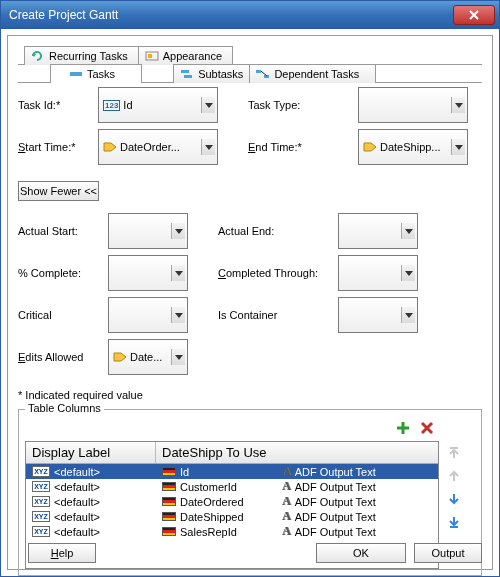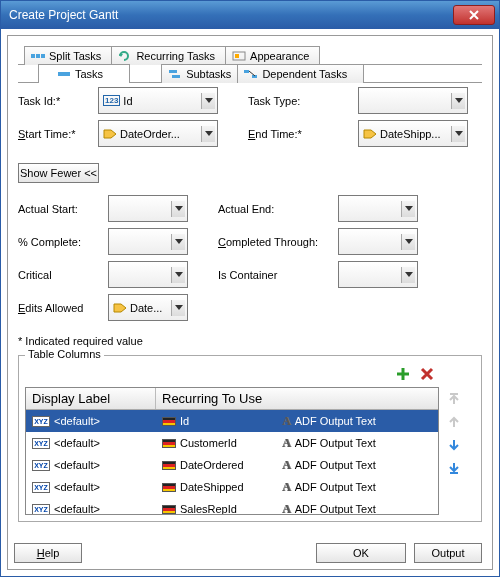--- a/index.html
+++ b/index.html
@@ -59,21 +59,21 @@
   .fields {
     display: grid;
     grid-template-columns: 80px 120px 30px 110px 110px;
     row-gap: 6px;
     align-items: center;
     margin-top: 4px;
   }
   .lbl { white-space: nowrap; }
   .underline { text-decoration: underline; }
   .combo {
-    height: 27px;
+    height: 36px;
     border: 1px solid #7a7a7a;
     background: linear-gradient(#fff,#eee);
     display: flex; align-items: center;
     padding: 0 2px 0 4px;
     gap: 3px;
     cursor: pointer;
     position: relative;
   }
   .combo .txt { flex:1; overflow:hidden; white-space:nowrap; text-overflow:ellipsis; font-size:11px; }
   .combo .arrow {
@@ -113,27 +113,27 @@
     border: 1px solid #888;
     height: 128px;
     overflow: hidden;
     background:#fff;
   }
   .thead { display:flex; background: linear-gradient(#fdfdfd,#e6e6e6); border-bottom:1px solid #aaa; }
   .th { padding: 3px 6px; border-right:1px solid #bbb; font-size:13px; }
   .th:last-child{border-right:none;}
   .c1{width:130px;} .c2{width:120px;} .c3{flex:1;}
   .tbody{}
-  .tr{ display:flex; height:22px; align-items:center; }
+  .tr{ display:flex; height:15px; align-items:center; }
   .tr.sel{ background:#2a5ca7; color:#fff; }
   .td{ padding: 0 6px; display:flex; align-items:center; gap:4px; font-size:11px; overflow:hidden; }
   .icons-col { width:22px; display:flex; flex-direction:column; gap:3px; align-items:center; padding-top:2px;}
   .icon-btn { width:20px; height:20px; display:flex; align-items:center; justify-content:center; cursor:pointer; border-radius:2px;}
   .footer {
-    position:absolute; left:6px; right:10px; bottom:6px;
+    position:absolute; left:20px; right:10px; bottom:6px;
     display:flex; justify-content:space-between;
     align-items:center;
   }
   .footer .right { display:flex; gap:8px;margin-left:13px; }
   .footer .btn { min-width:68px; text-align:center; }
   .mini-xyz {
     display:inline-flex; width:18px; height:11px;
     border:1px solid #666; font-size:7px;
     align-items:center; justify-content:center;
     background:#fff; color:#04a; font-weight:bold;
@@ -156,45 +156,37 @@
           <path d="M1 1 L9 9 M9 1 L1 9" stroke="#fff" stroke-width="2"></path>
         </svg>
     </div>
   </div>
 
   <div class="content">
 
     <div class="tabs-row">
       <div class="tab">
         <svg class="tab-icon" viewBox="0 0 14 10">
-            <rect x="0" y="3" width="4" height="4" fill="#4aa3df"></rect>
-            <rect x="5" y="3" width="4" height="4" fill="#4aa3df"></rect>
-            <rect x="10" y="3" width="4" height="4" fill="#4aa3df"></rect>
-          </svg>
-        <span>Split Tasks</span>
-      </div>
-      <div class="tab">
-        <svg class="tab-icon" viewBox="0 0 14 10">
             <path d="M2 5 A4 4 0 1 1 6 9" fill="none" stroke="#3a8" stroke-width="2"></path>
             <path d="M1 3 L3 6 L5 3 Z" fill="#3a8"></path>
           </svg>
         <span>Recurring Tasks</span>
       </div>
       <div class="tab">
         <svg class="tab-icon" viewBox="0 0 14 10">
             <rect x="1" y="1" width="12" height="8" fill="none" stroke="#888"></rect>
             <rect x="3" y="3" width="4" height="4" fill="#fa0"></rect>
           </svg>
         <span>Appearance</span>
       </div>
     </div>
     <div class="tabstrip-line"></div>
 
     <div class="tabs-row" style="margin-left:20px; margin-top:-1px;">
-      <div class="tab active" style="padding-left:18px; padding-right:26px;">
+      <div class="tab active" style="padding-left:18px; padding-right:26px;margin-left:12px;">
         <svg class="tab-icon" viewBox="0 0 14 10">
             <rect x="1" y="3" width="12" height="4" fill="#4aa3df"></rect>
           </svg>
         <span>Tasks</span>
       </div>
       <div class="tab" style="padding-right:6px;margin-left:32px;">
         <svg class="tab-icon" viewBox="0 0 14 10">
             <rect x="1" y="1" width="8" height="3" fill="#4aa3df"></rect>
             <rect x="4" y="6" width="8" height="3" fill="#4aa3df"></rect>
           </svg>
@@ -311,21 +303,21 @@
         <span class="icon-btn">
           <svg width="14" height="14">
               <path d="M2 2 L12 12 M12 2 L2 12" stroke="#c1322e" stroke-width="3"></path>
             </svg>
         </span>
       </div>
       <div class="table-wrap">
         <div class="table">
           <div class="thead">
             <div class="th c1">Display Label</div>
-            <div class="th c3">Recurring To Use</div>
+            <div class="th c3">DateShipp To Use</div>
           </div>
           <div class="tbody" id="tbody">
               <div class="tr sel">
                 <div class="td c1">
                   <span class="mini-xyz">XYZ</span>
                   <span>&lt;default&gt;</span>
                 </div>
                 <div class="td c2">
                   <span class="flag-icon"></span>
                   <span>Id</span>

